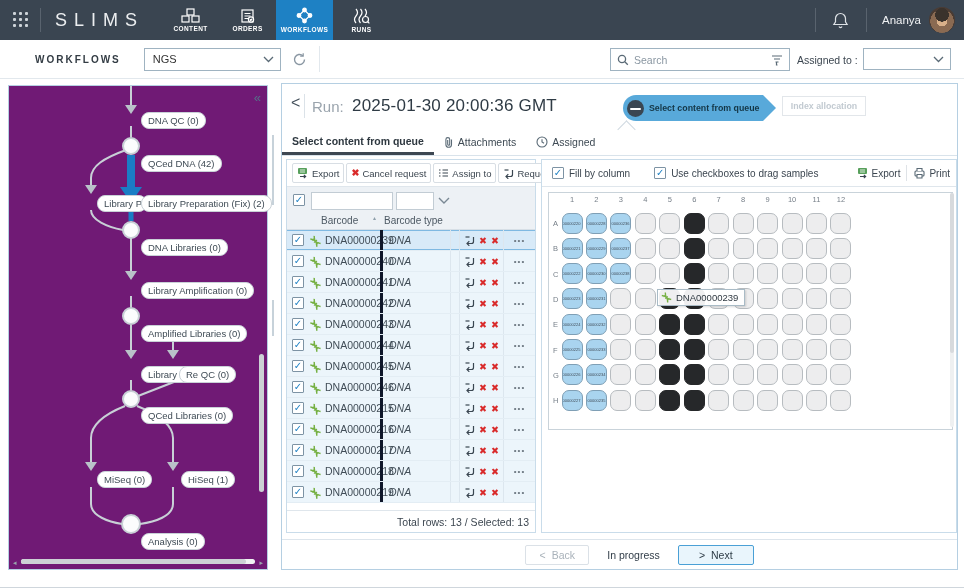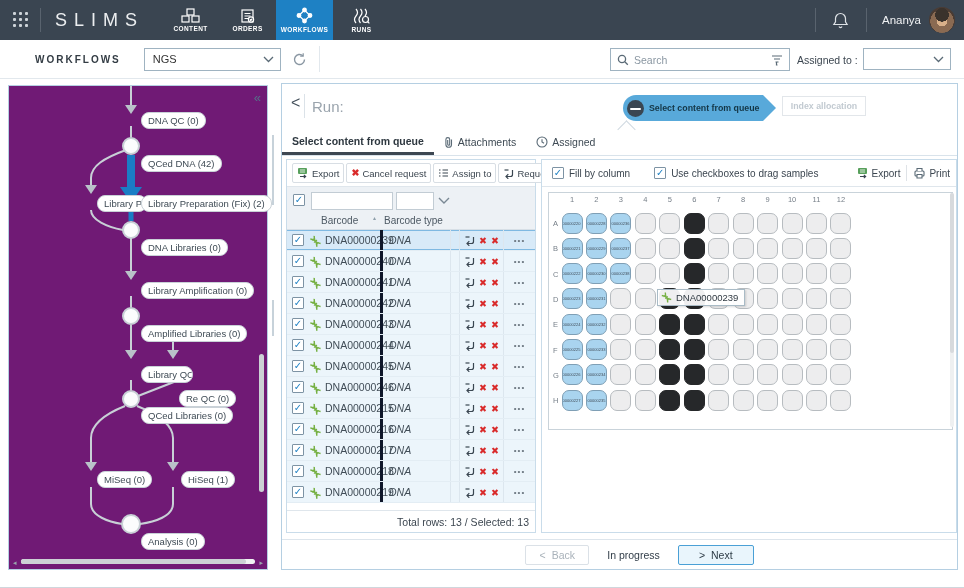--- a/index.html
+++ b/index.html
@@ -294,21 +294,21 @@
       </g>
     </svg>
     <div class="wf-node" style="left:132px; top:26px;">DNA QC (0)</div>
     <div class="wf-node" style="left:132px; top:69px;">QCed DNA (42)</div>
     <div class="wf-node under" style="left:88px; top:109px; max-width:50px;">Library Prep</div>
     <div class="wf-node over" style="left:132px; top:109px;">Library Preparation (Fix) (2)</div>
     <div class="wf-node" style="left:132px; top:153px;">DNA Libraries (0)</div>
     <div class="wf-node" style="left:132px; top:196px;">Library Amplification (0)</div>
     <div class="wf-node" style="left:132px; top:239px;">Amplified Libraries (0)</div>
     <div class="wf-node under" style="left:132px; top:280px; max-width:52px;">Library QC</div>
-    <div class="wf-node over" style="left:170px; top:280px;margin-top:24px;">Re QC (0)</div>
+    <div class="wf-node over" style="left:170px; top:280px;">Re QC (0)</div>
     <div class="wf-node" style="left:132px; top:321px;">QCed Libraries (0)</div>
     <div class="wf-node" style="left:88px; top:385px;">MiSeq (0)</div>
     <div class="wf-node" style="left:172px; top:385px;">HiSeq (1)</div>
     <div class="wf-node" style="left:132px; top:447px;">Analysis (0)</div>
     <span class="sb-arrow" style="left:4px;">◂</span>
     <span class="sb-arrow" style="right:4px;">▸</span>
     <div class="hsb-track">
         <div class="hsb-thumb"></div>
       </div>
     <div class="vsb-thumb"></div>
@@ -316,20 +316,21 @@
 
   <div class="divider-mark" style="left:272px; top:135px; height:70px;"></div>
   <div class="divider-mark" style="left:272px; top:300px; height:36px;"></div>
 
   <section class="content">
 
     <div class="run-header">
       <span class="back-btn">&lt;</span>
       <span class="rh-div"></span>
       <span class="run-label">Run:</span>
+      <span class="run-title">2025-01-30 20:00:36 GMT</span>
       <div class="step-caret"></div>
       <div class="step-active">
         <span class="gauge"></span>
         <span class="lbl">Select content from queue</span>
       </div>
       <div class="step-inactive">
         <span>Index allocation</span>
       </div>
     </div>
 

